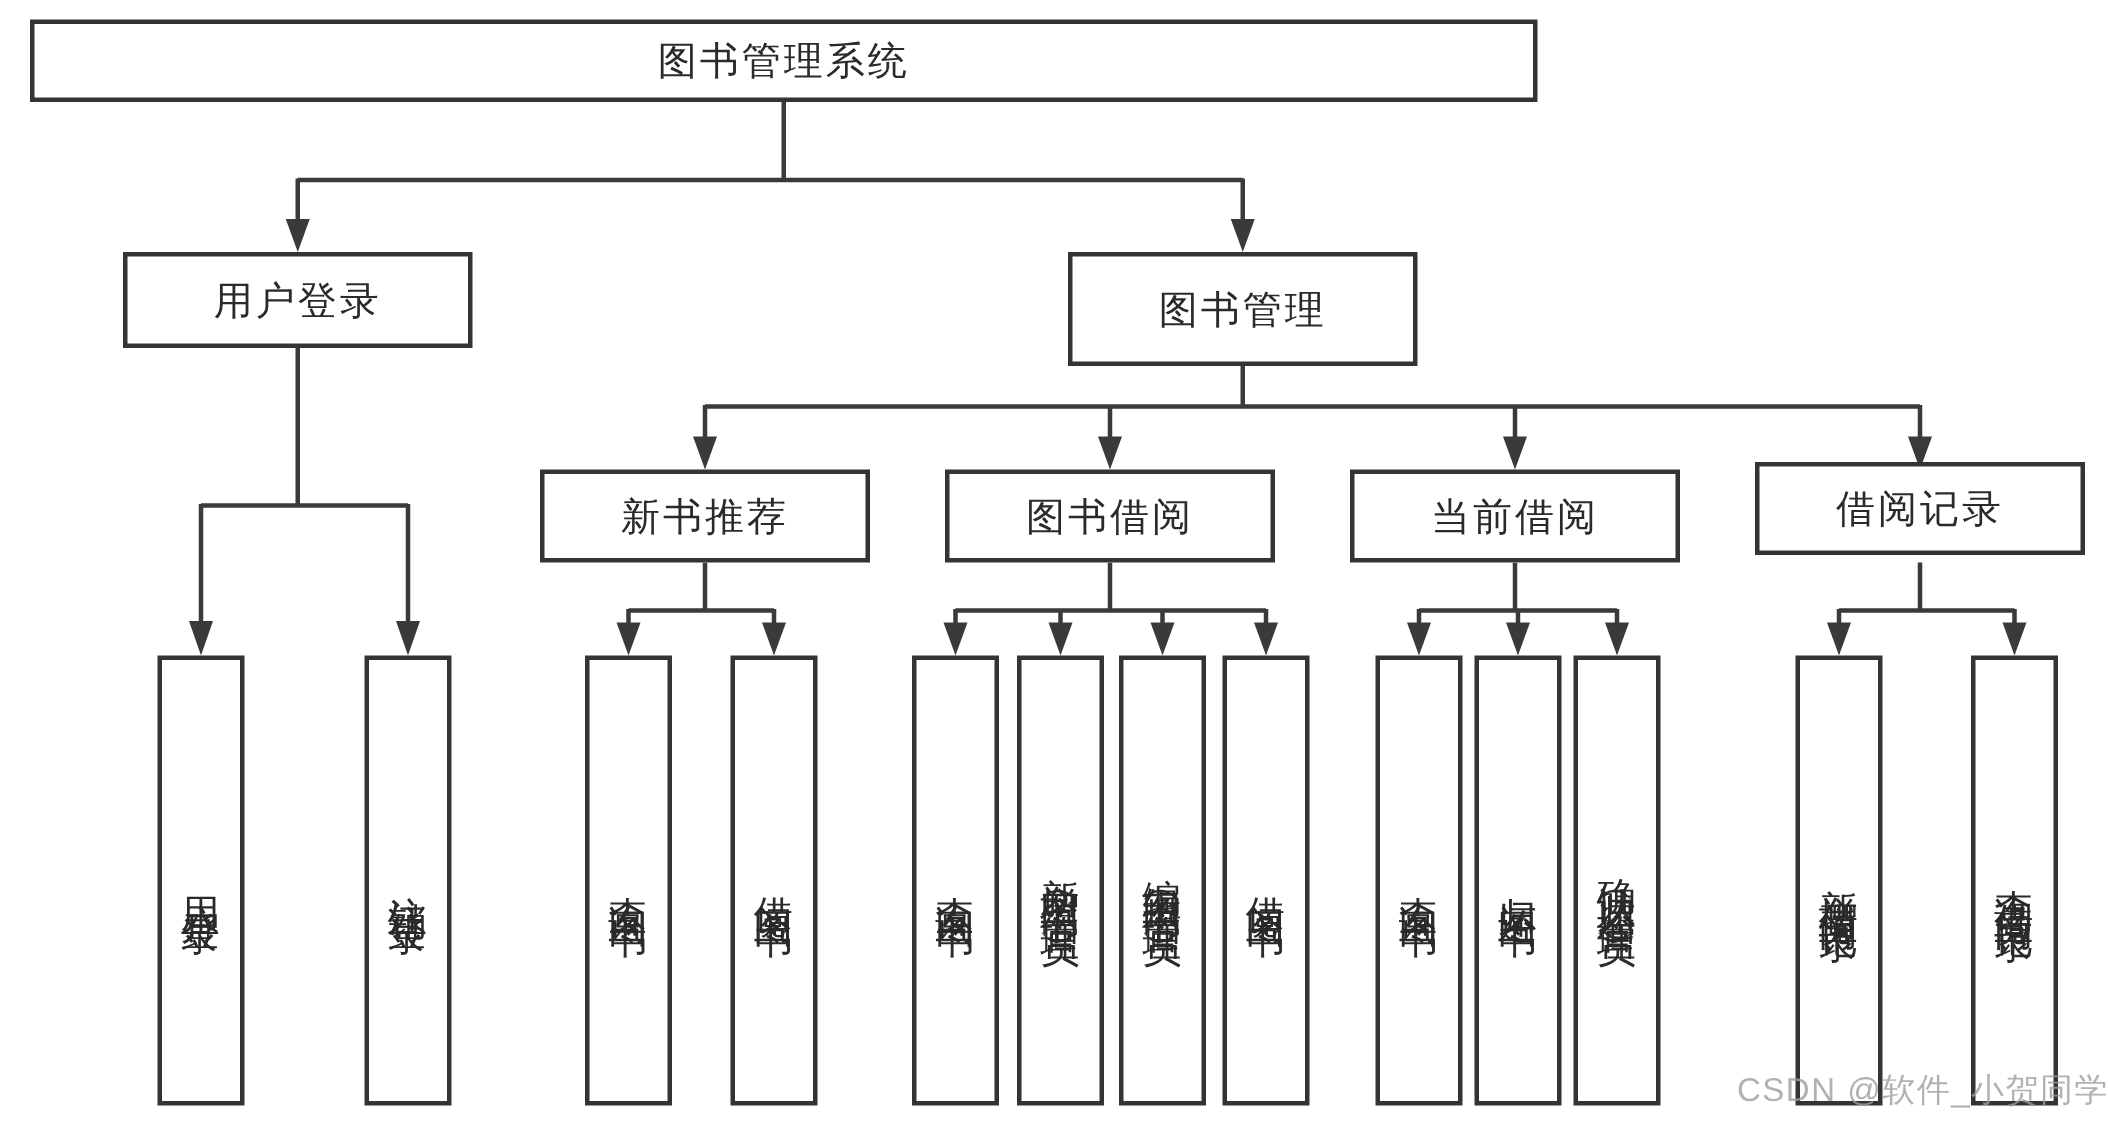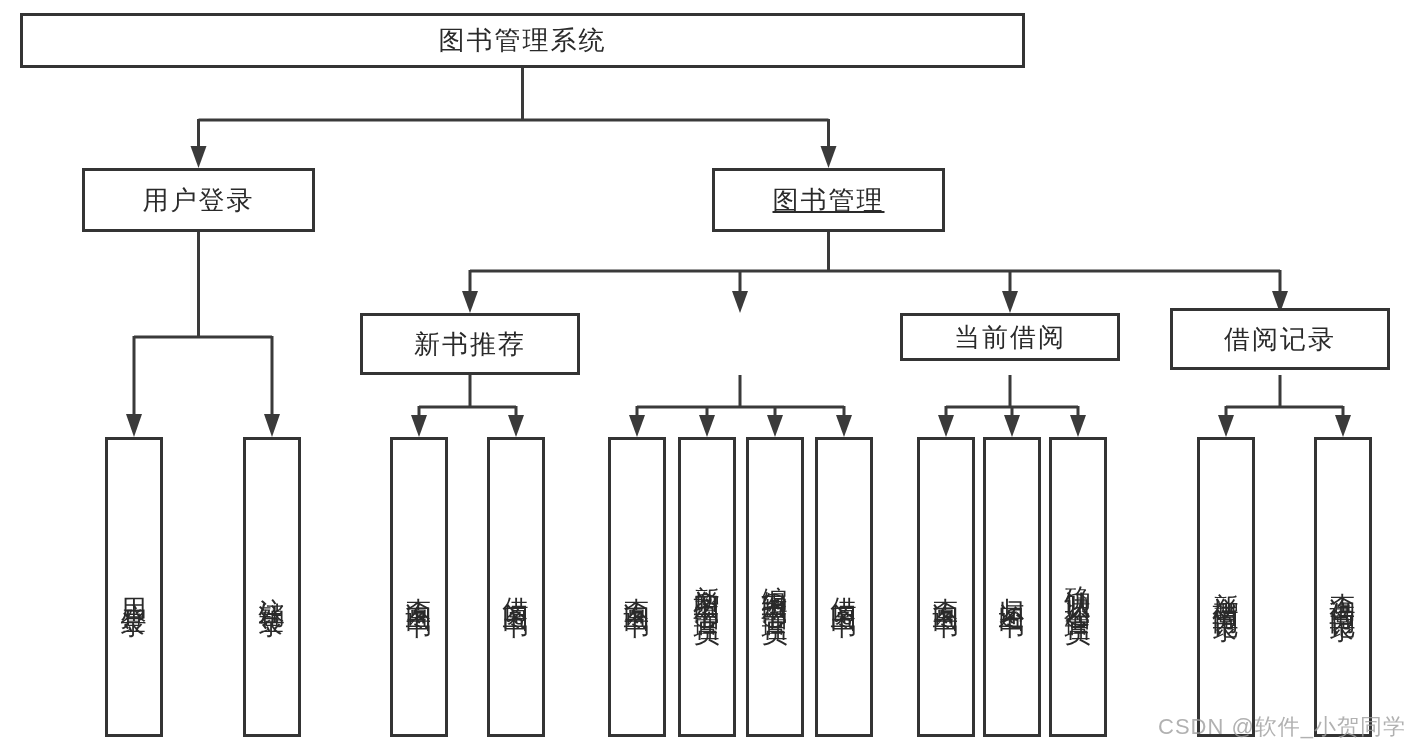--- a/index.html
+++ b/index.html
@@ -103,24 +103,25 @@
     <g>
       <path d="M1280 375 V407 M1226 407 H1343 M1226 406 V416 M1343 406 V416"></path>
       <polygon points="1218,415 1234,415 1226,437"></polygon>
       <polygon points="1335,415 1351,415 1343,437"></polygon>
     </g>
   </svg>
 
   <div class="node head-node" style="left:20px; top:13px; width:1005px; height:55px;">图书管理系统</div>
 
   <div class="node head-node" style="left:82px; top:168px; width:233px; height:64px;">用户登录</div>
-  <div class="node head-node" style="left:712px; top:168px; width:233px; height:64px;text-decoration:underline;">图书管理</div>
+  <div class="node head-node" style="left:712px; top:168px; width:233px; height:76px;">图书管理</div>
 
   <div class="node head-node" style="left:360px; top:313px; width:220px; height:62px;text-align:right;">新书推荐</div>
-  <div class="node head-node" style="left:900px; top:313px; width:220px; height:48px;">当前借阅</div>
+  <div class="node head-node" style="left:630px; top:313px; width:220px; height:62px;">图书借阅</div>
+  <div class="node head-node" style="left:900px; top:313px; width:220px; height:62px;">当前借阅</div>
   <div class="node head-node" style="left:1170px; top:308px; width:220px; height:62px;">借阅记录</div>
 
   <div class="node leaf-node" style="left:105px; top:437px; width:58px; height:300px;">用户登录</div>
   <div class="node leaf-node" style="left:243px; top:437px; width:58px; height:300px;">注销登录</div>
 
   <div class="node leaf-node" style="left:390px; top:437px; width:58px; height:300px;">查询图书</div>
   <div class="node leaf-node" style="left:487px; top:437px; width:58px; height:300px;">借阅图书</div>
 
   <div class="node leaf-node" style="left:608px; top:437px; width:58px; height:300px;">查询图书</div>
   <div class="node leaf-node" style="left:678px; top:437px; width:58px; height:300px;">新增图书（管理员）</div>

